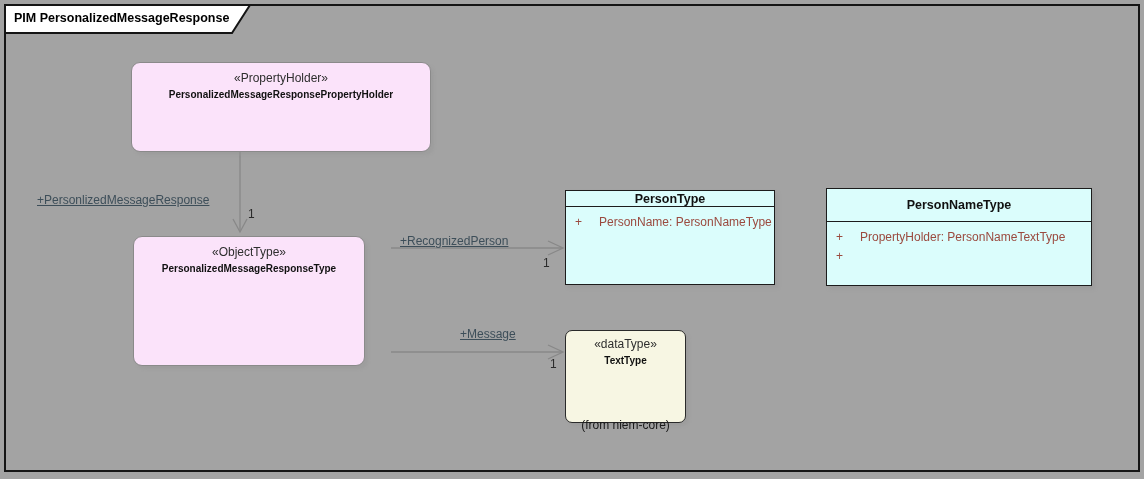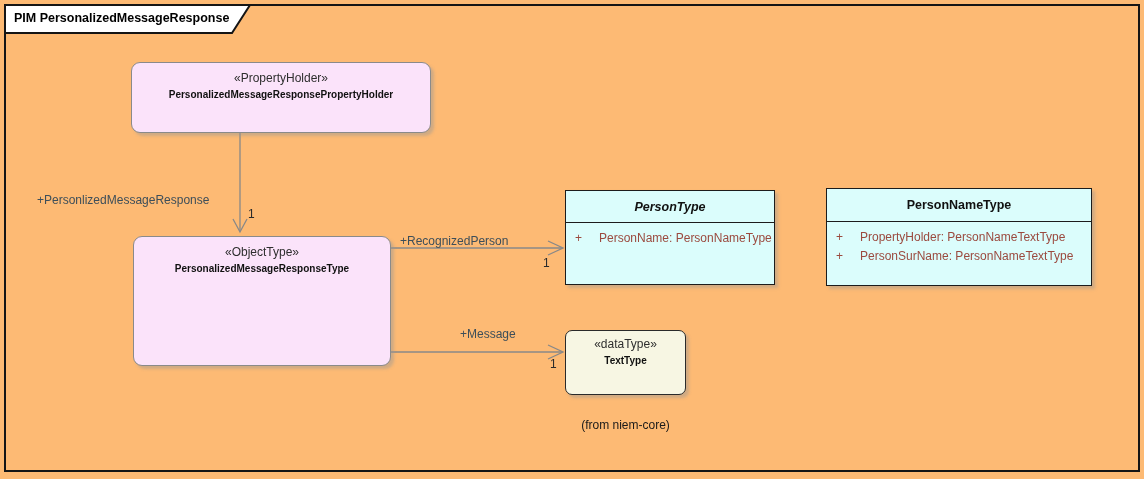--- a/index.html
+++ b/index.html
@@ -1,21 +1,21 @@
 <!DOCTYPE html>
 <html style="--pink: #fbe3fa; --cyan: #dbfdfc; --cream: #f7f6e3; --attr: #9b4a3f; --edgelabel: #3d4e59; --line: #888888;"><head>
 <meta charset="utf-8">
 <style>
   html, body { margin: 0; padding: 0; background: #ffffff; }
   body { font-family: "Liberation Sans", sans-serif; }
   #canvas {
     position: relative;
     width: 1144px;
     height: 479px;
-    background: #fdba74;
+    background: #a3a3a3;
     overflow: hidden;
   }
   
   .frame-border {
     position: absolute;
     left: 4px; top: 4px; right: 4px; bottom: 7px;
     border: 2px solid #151515;
   }
   .frame-tab-svg { position: absolute; left: 4px; top: 4px; }
   .frame-title {
@@ -70,20 +70,21 @@
     color: var(--attr, #9b4a3f);
     white-space: nowrap;
   }
   .attr-row .vis { width: 24px; flex: 0 0 24px; }
   
   .edge-label {
     position: absolute;
     font-size: 12px;
     color: var(--edgelabel, #3d4e59);
     white-space: nowrap;
+    text-decoration: underline;
   }
   .mult {
     position: absolute;
     font-size: 12px;
     color: #2b2b2b;
   }
   .from-note {
     position: absolute;
     font-size: 12px;
     color: #1a1a1a;
@@ -114,55 +115,54 @@
       <line x1="391" y1="248" x2="562" y2="248"></line>
       <polyline points="548,241 563,248 548,255"></polyline>
     </g>
 
     <g stroke="#888888" stroke-width="1.3" fill="none">
       <line x1="391" y1="352" x2="562" y2="352"></line>
       <polyline points="548,345 563,352 548,359"></polyline>
     </g>
   </svg>
 
-  <div class="node pink rounded" style="left:131px; top:62px; width:300px; height:71px;">
+  <div class="node pink rounded" style="left:131px; top:62px; width:300px; height:90px;">
     <div class="stereotype">«PropertyHolder»</div>
     <div class="class-name">PersonalizedMessageResponsePropertyHolder</div>
   </div>
 
-  <div class="node pink rounded" style="left:133px; top:236px; width:258px; height:130px;">
+  <div class="node pink rounded" style="left:133px; top:236px; width:232px; height:130px;">
     <div class="stereotype">«ObjectType»</div>
     <div class="class-name">PersonalizedMessageResponseType</div>
   </div>
 
   <div class="node cyan" style="left:565px; top:190px; width:210px; height:95px;">
-    <div class="hdr" style="height:32px;font-style:italic;">PersonType</div>
+    <div class="hdr" style="height:16px;">PersonType</div>
     <div class="attrs">
       <div class="attr-row">
         <span class="vis">+</span>
         <span>PersonName: PersonNameType</span>
       </div>
     </div>
   </div>
 
   <div class="node cyan" style="left:826px; top:188px; width:266px; height:98px;">
     <div class="hdr" style="height:33px;">PersonNameType</div>
     <div class="attrs">
       <div class="attr-row">
         <span class="vis">+</span>
         <span>PropertyHolder: PersonNameTextType</span>
       </div>
       <div class="attr-row">
         <span class="vis">+</span>
-        <span>PersonSurName: PersonNameTextType</span>
       </div>
     </div>
   </div>
 
-  <div class="node cream" style="left:565px; top:330px; width:121px; height:65px;">
+  <div class="node cream" style="left:565px; top:330px; width:121px; height:93px;">
     <div class="stereotype" style="padding-top:6px;">«dataType»</div>
     <div class="class-name">TextType</div>
   </div>
   <div class="from-note" style="left:565px; top:418px; width:121px;">(from niem-core)</div>
 
   <div class="edge-label" style="left:37px; top:193px;">+PersonlizedMessageResponse</div>
   <div class="mult" style="left:248px; top:207px;">1</div>
 
   <div class="edge-label" style="left:400px; top:234px; width:140px; text-align:left;">+RecognizedPerson</div>
   <div class="mult" style="left:543px; top:256px;">1</div>

